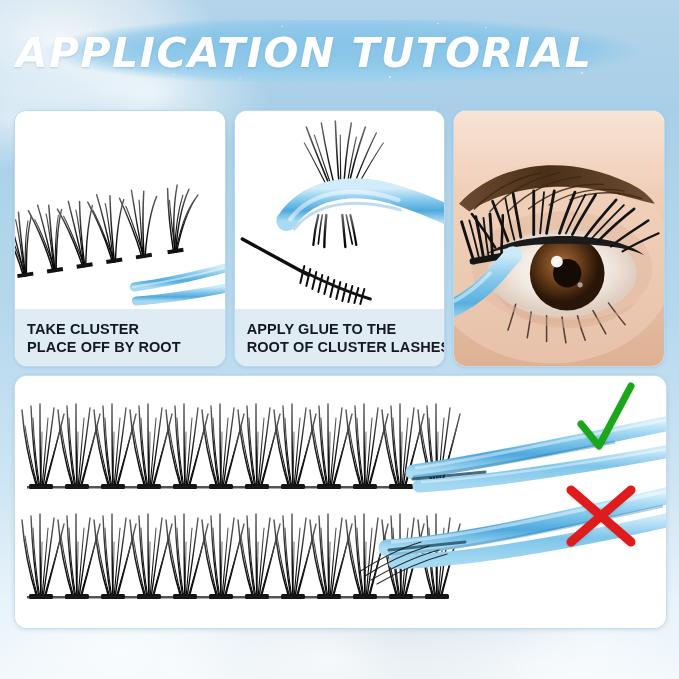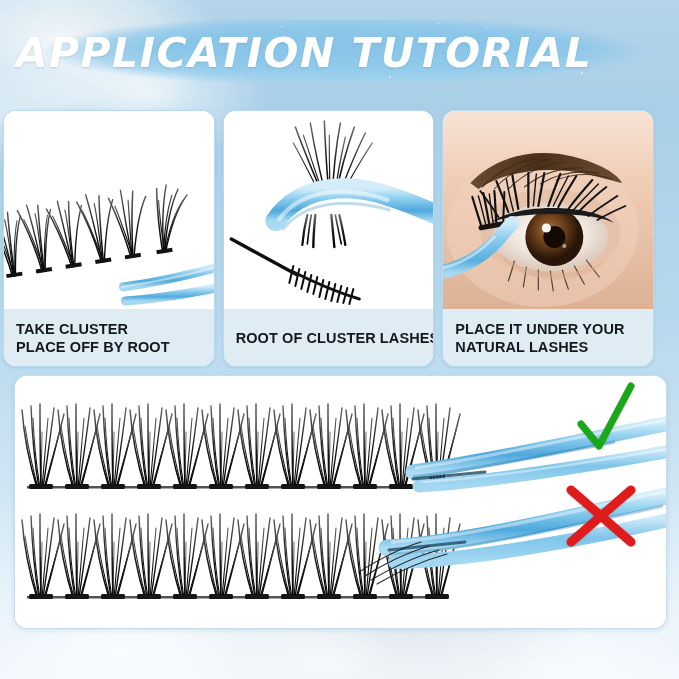--- a/index.html
+++ b/index.html
@@ -50,21 +50,21 @@
   .title{
     position:absolute;left:0;top:0;width:608px;height:78px;
     display:flex;align-items:center;justify-content:center;
     color:#ffffff;font-size:41px;font-weight:700;font-style:italic;
     letter-spacing:1.5px;white-space:nowrap;
     font-family:"DejaVu Sans",sans-serif;
     text-shadow:0 1px 2px rgba(90,140,175,.30);
   }
 
   
-  .steps{position:absolute;left:3px;top:110px;width:651px;height:255px;display:flex;gap:8px;}
+  .steps{position:absolute;left:14px;top:110px;width:651px;height:255px;display:flex;gap:8px;}
   .panel{
     position:relative;flex:1 1 0;height:255px;border-radius:13px;overflow:hidden;
     background:#ffffff;border:1px solid #b9d9ee;
     box-shadow:0 1px 3px rgba(110,150,180,.25);
     display:flex;flex-direction:column;
   }
   .photo{position:relative;flex:1 1 auto;overflow:hidden;background:#ffffff;}
   .cap{
     flex:0 0 57px;background:#dfecf4;
     display:flex;flex-direction:column;justify-content:center;
@@ -264,20 +264,21 @@
                 <path d="M112 173 L 108 190"></path>
                 <path d="M118 175 L 114 191"></path>
               <path d="M124 177 L 120 192"></path>
                 <path d="M130 178 L 126 193"></path>
             </g>
             <path d="M68 160 C 92 172 116 182 136 188" stroke="#121212" stroke-width="3" fill="none" stroke-linecap="round"></path>
           </g>
         </svg>
       </div>
       <div class="cap">
+        <span>APPLY GLUE TO THE</span>
         <span>ROOT OF CLUSTER LASHES</span>
       </div>
     </div>
 
     <div class="panel">
       <div class="photo">
         <svg width="100%" height="100%" viewBox="0 0 211 198" preserveAspectRatio="xMidYMid slice">
           <defs>
             <linearGradient id="skin" x1="0" y1="0" x2="0" y2="1">
               <stop offset="0%" stop-color="#f8e3d5"></stop>
@@ -382,24 +383,20 @@
               <path d="M44 116 C 41 104 39 95 36 85" stroke-width="1.4"></path>
               <path d="M51 113 C 49 101 48 92 47 83" stroke-width="1.4"></path>
             </g>
             <rect x="36" y="112" width="30" height="5" rx="2" transform="rotate(-10 51 114)" fill="#141414"></rect>
           </g>
           <g>
             <path d="M-6 162 C 18 158 40 146 56 128 C 62 121 66 116 70 112" stroke="url(#tweez3)" stroke-width="14" fill="none" stroke-linecap="round"></path>
             <path d="M-4 158 C 16 154 36 143 52 126" stroke="#ffffff" stroke-opacity=".45" stroke-width="3" fill="none" stroke-linecap="round"></path>
           </g>
         </svg>
-      </div>
-      <div class="cap">
-        <span>PLACE IT UNDER YOUR</span>
-        <span>NATURAL LASHES</span>
       </div>
     </div>
   </div>
 
   <div class="bottom">
     <svg width="100%" height="100%" viewBox="0 0 651 252" preserveAspectRatio="none">
       <defs>
         <linearGradient id="fiberB" x1="0" y1="0" x2="0" y2="1">
           <stop offset="0%" stop-color="#5e5e5e"></stop>
             <stop offset="50%" stop-color="#1c1c1c"></stop>

